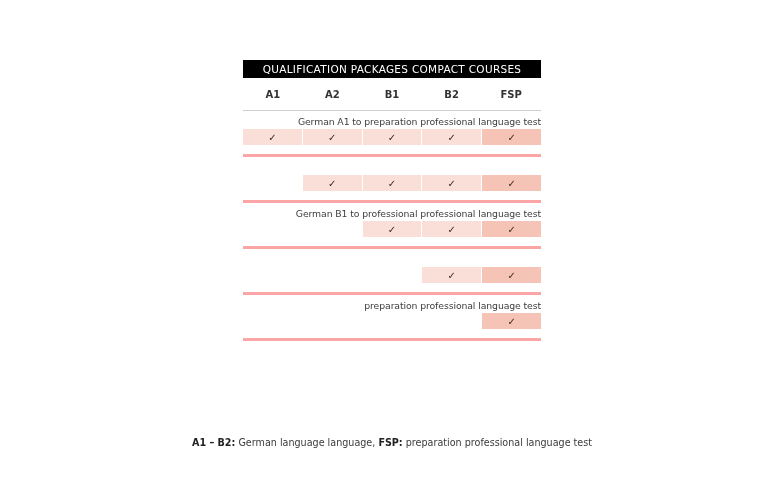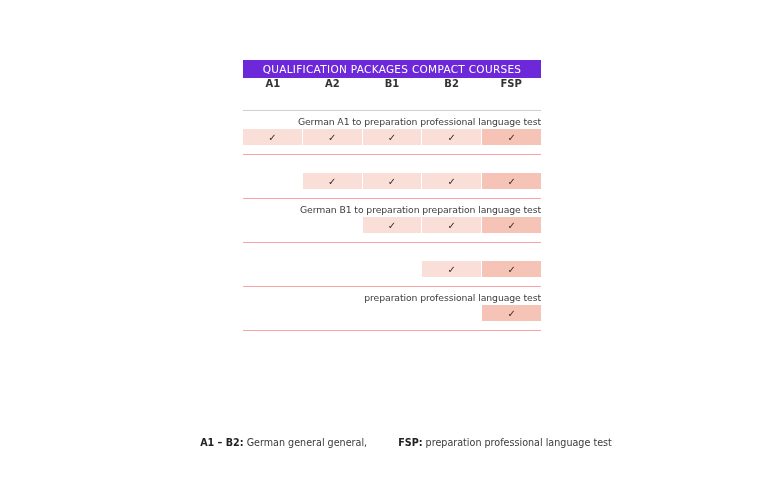--- a/index.html
+++ b/index.html
@@ -16,43 +16,43 @@
       color: #3a3a3a;
     }
     .table-wrap {
       position: absolute;
       left: 243px;
       top: 60px;
       width: 298px;
     }
     .title-bar {
       height: 18px;
-      background: #6d28d9;
+      background: #000000;
       color: #ffffff;
       font-size: 10.5px;
       letter-spacing: 0.3px;
       text-align: center;
       line-height: 18px;
       white-space: nowrap;
     }
     .col-headers {
       display: flex;
       height: 32px;
-      align-items: flex-start;
+      align-items: center;
       border-bottom: 1px solid #cfcfcf;
     }
     .col-header {
       flex: 1;
       text-align: center;
       font-weight: bold;
       font-size: 10px;
       color: #333333;
     }
     .group {
-      border-bottom: 1px solid #fca5a5;
+      border-bottom: 3px solid #fca5a5;
       height: 43px;
       position: relative;
     }
     .group-label {
       position: absolute;
       right: 0;
       top: 5px;
       font-size: 9.3px;
       color: #3d3d3d;
       white-space: nowrap;
@@ -83,21 +83,21 @@
     .footnote {
       position: absolute;
       left: 0;
       right: 0;
       top: 437px;
       text-align: center;
       font-size: 9.6px;
       color: #3a3a3a;
       white-space: nowrap;
     }
-    .footnote b { color: #222222; margin-left: 28px; }
+    .footnote b { color: #222222; }
   </style>
 </head>
 <body>
 
 <div class="table-wrap">
   <div class="title-bar">QUALIFICATION PACKAGES COMPACT COURSES</div>
 
   <div class="col-headers">
     <div class="col-header">A1</div>
     <div class="col-header">A2</div>
@@ -123,21 +123,21 @@
       <div class="cells">
         <div class="cell empty"></div>
         <div class="cell light">✓</div>
         <div class="cell light">✓</div>
         <div class="cell light">✓</div>
         <div class="cell strong">✓</div>
       </div>
     </div>
 
     <div class="group">
-      <div class="group-label">German B1 to preparation preparation language test</div>
+      <div class="group-label">German B1 to professional professional language test</div>
       <div class="cells">
         <div class="cell empty"></div>
         <div class="cell empty"></div>
         <div class="cell light">✓</div>
         <div class="cell light">✓</div>
         <div class="cell strong">✓</div>
       </div>
     </div>
 
     <div class="group">
@@ -157,14 +157,14 @@
         <div class="cell empty"></div>
         <div class="cell empty"></div>
         <div class="cell empty"></div>
         <div class="cell strong">✓</div>
       </div>
     </div>
   </div>
 </div>
 
 <div class="footnote">
-  <b>A1 – B2:</b><span> German general general, </span><b>FSP:</b><span> preparation professional language test</span>
+  <b>A1 – B2:</b><span> German language language, </span><b>FSP:</b><span> preparation professional language test</span>
 </div>
 
 </body></html>

